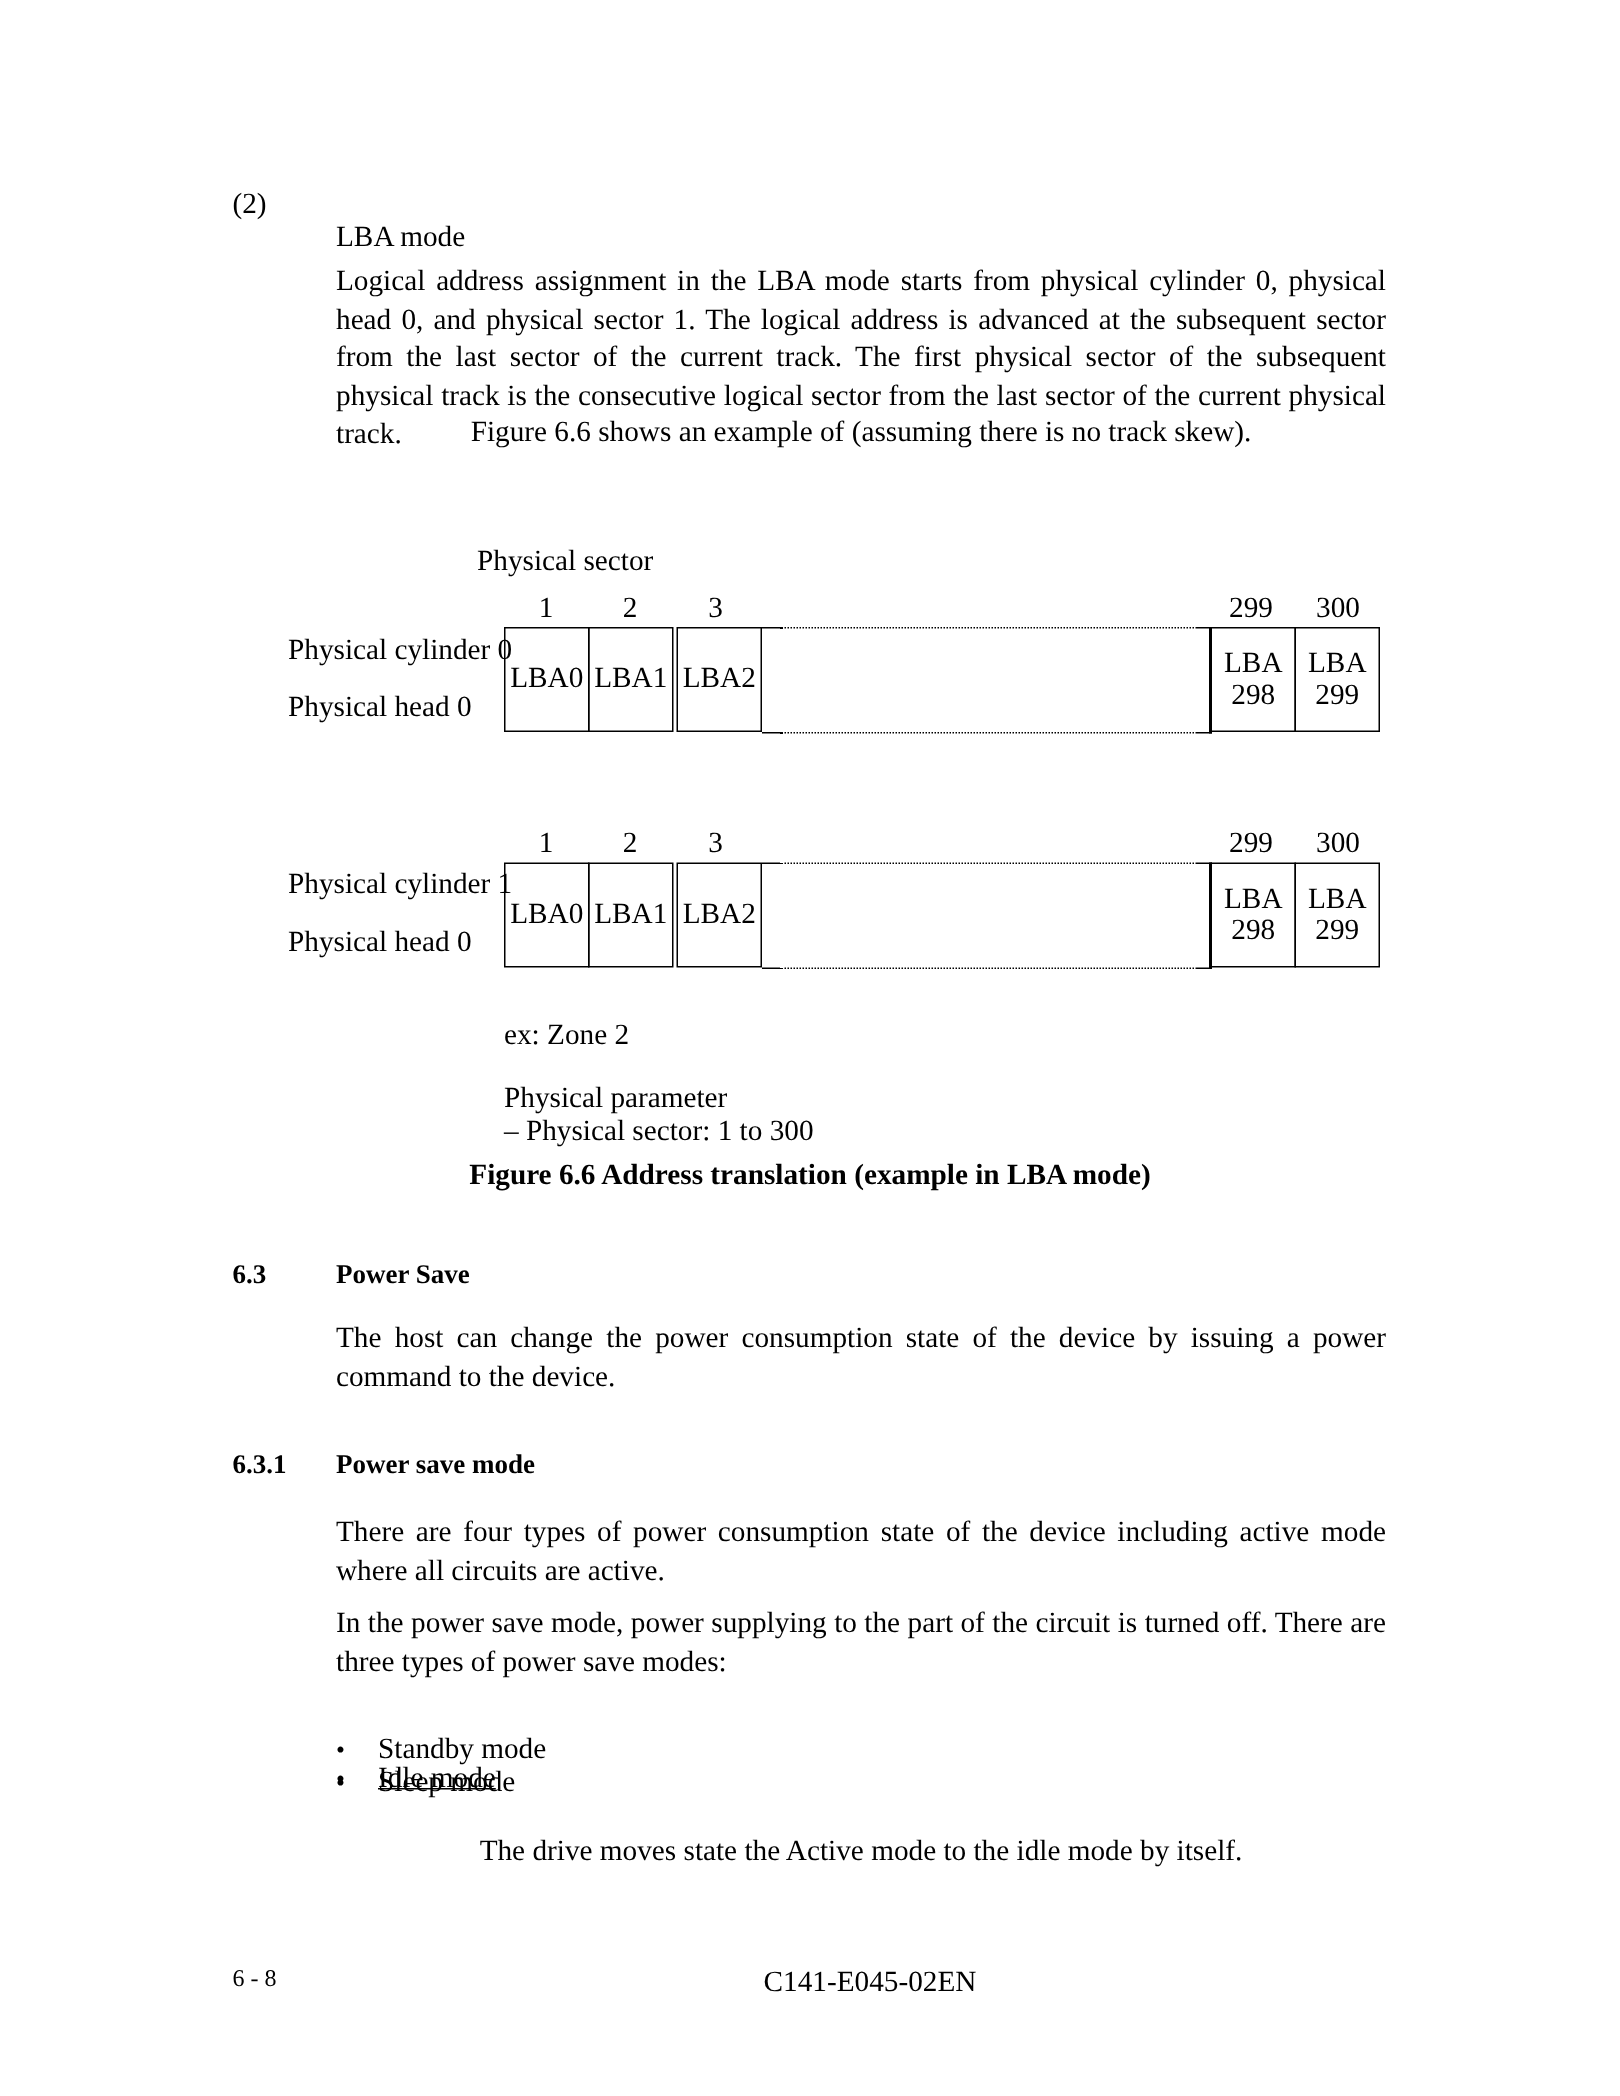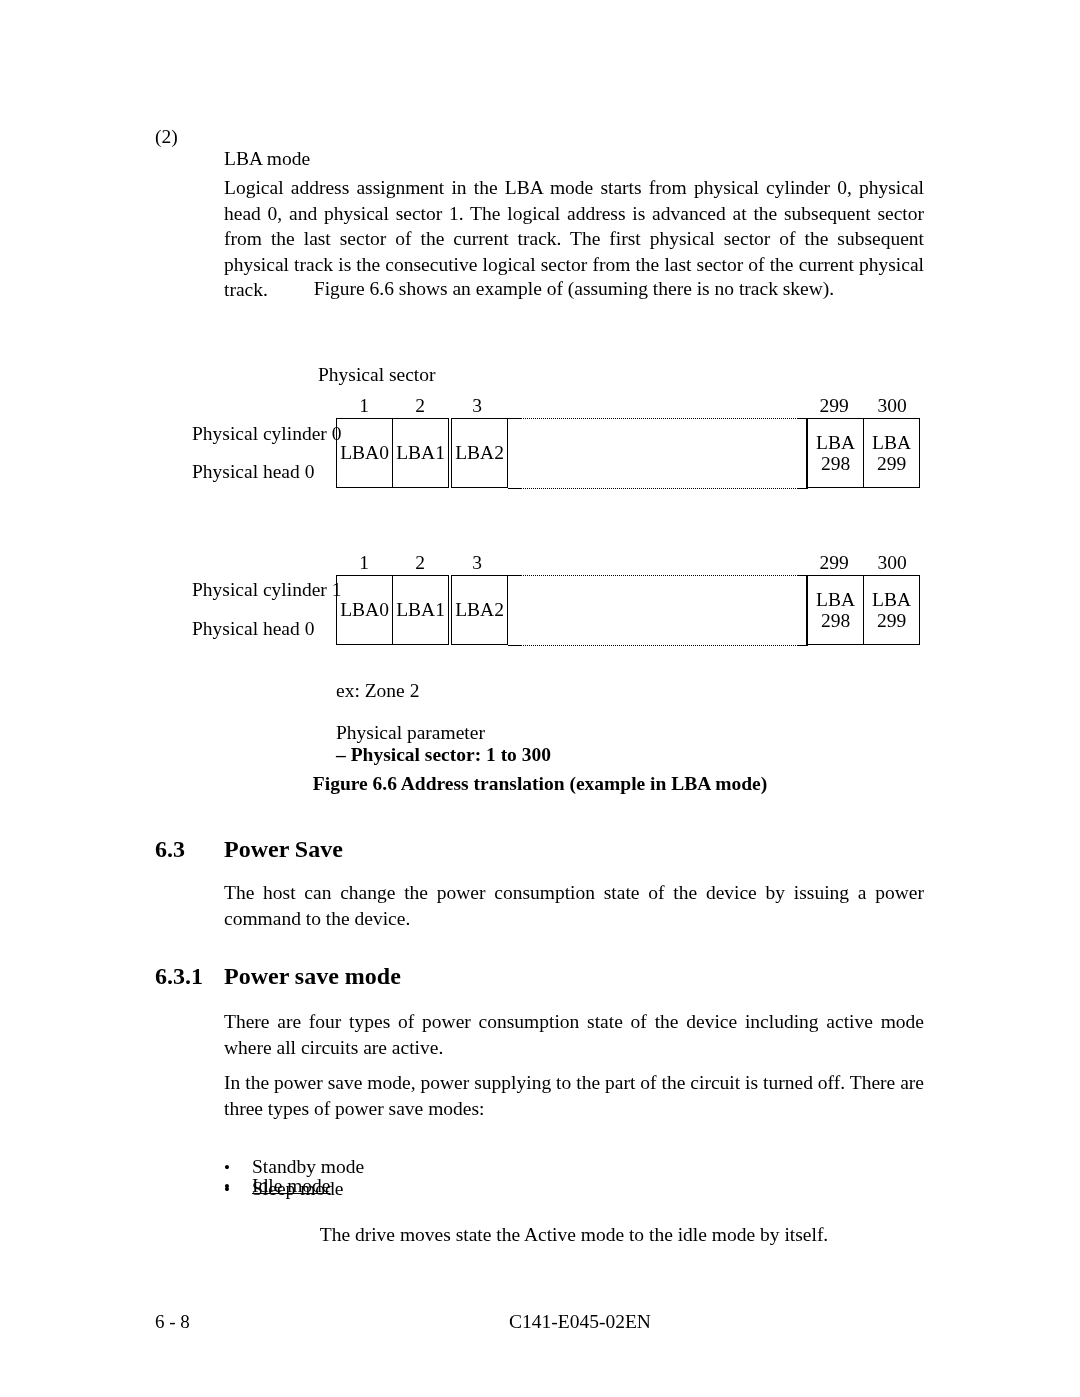--- a/index.html
+++ b/index.html
@@ -42,21 +42,21 @@
     width: 700px;
     font-size: 19.5px;
     line-height: 25.5px;
     text-align: justify;
     text-justify: inter-word;
   }
   .para.nojust { text-align: center; }
 
   .heading {
     font-weight: bold;
-    font-size: 24px;
+    font-size: 18px;
     line-height: 26px;
   }
   .hnum { left: 155px; }
   .htext { left: 224px; }
 
   .figcaption {
     left: 0;
     width: 1080px;
     text-align: center;
     font-weight: bold;
@@ -126,21 +126,21 @@
   
   .edge-thick {
     position: absolute;
     width: 0;
     border-left: 2px solid #000000;
   }
 
   
   .footer-page {
     left: 155px;
-    font-size: 19px;
+    font-size: 16px;
     text-align: center;
   }
   .footer-doc {
     left: 0;
     width: 1080px;
     text-align: center;
     font-size: 19.5px;
   }
 </style>
 </head>
@@ -222,21 +222,21 @@
     <div class="edge-thick" style="left:806px; top:575px; height:71px;"></div>
     <div class="cell two-line" style="left:807px; top:575px; width:57px; height:70px;">
       <span class="cell-inner"><span>LBA</span><br><span>298</span></span>
     </div>
     <div class="cell two-line" style="left:863px; top:575px; width:57px; height:70px;">
       <span class="cell-inner"><span>LBA</span><br><span>299</span></span>
     </div>
 
     <div class="abs fig-label" style="left:336px; top:680px;">ex:  Zone 2</div>
     <div class="abs fig-label" style="left:336px; top:722px;">Physical parameter</div>
-    <div class="abs fig-label" style="left:336px; top:744px;font-weight:bold;">– Physical sector:  1 to 300</div>
+    <div class="abs fig-label" style="left:336px; top:744px;">– Physical sector:  1 to 300</div>
 
     <div class="abs figcaption" style="top:773px;">Figure 6.6    Address translation (example in LBA mode)</div>
   </div>
 
   <div class="abs heading hnum" style="top:836px;">6.3</div>
   <div class="abs heading htext" style="top:836px;">Power Save</div>
 
   <div class="abs para" style="top:880px;">The host can change the power consumption state of the device by issuing a power command to the device.</div>
 
   <div class="abs heading hnum" style="top:963px;">6.3.1</div>

